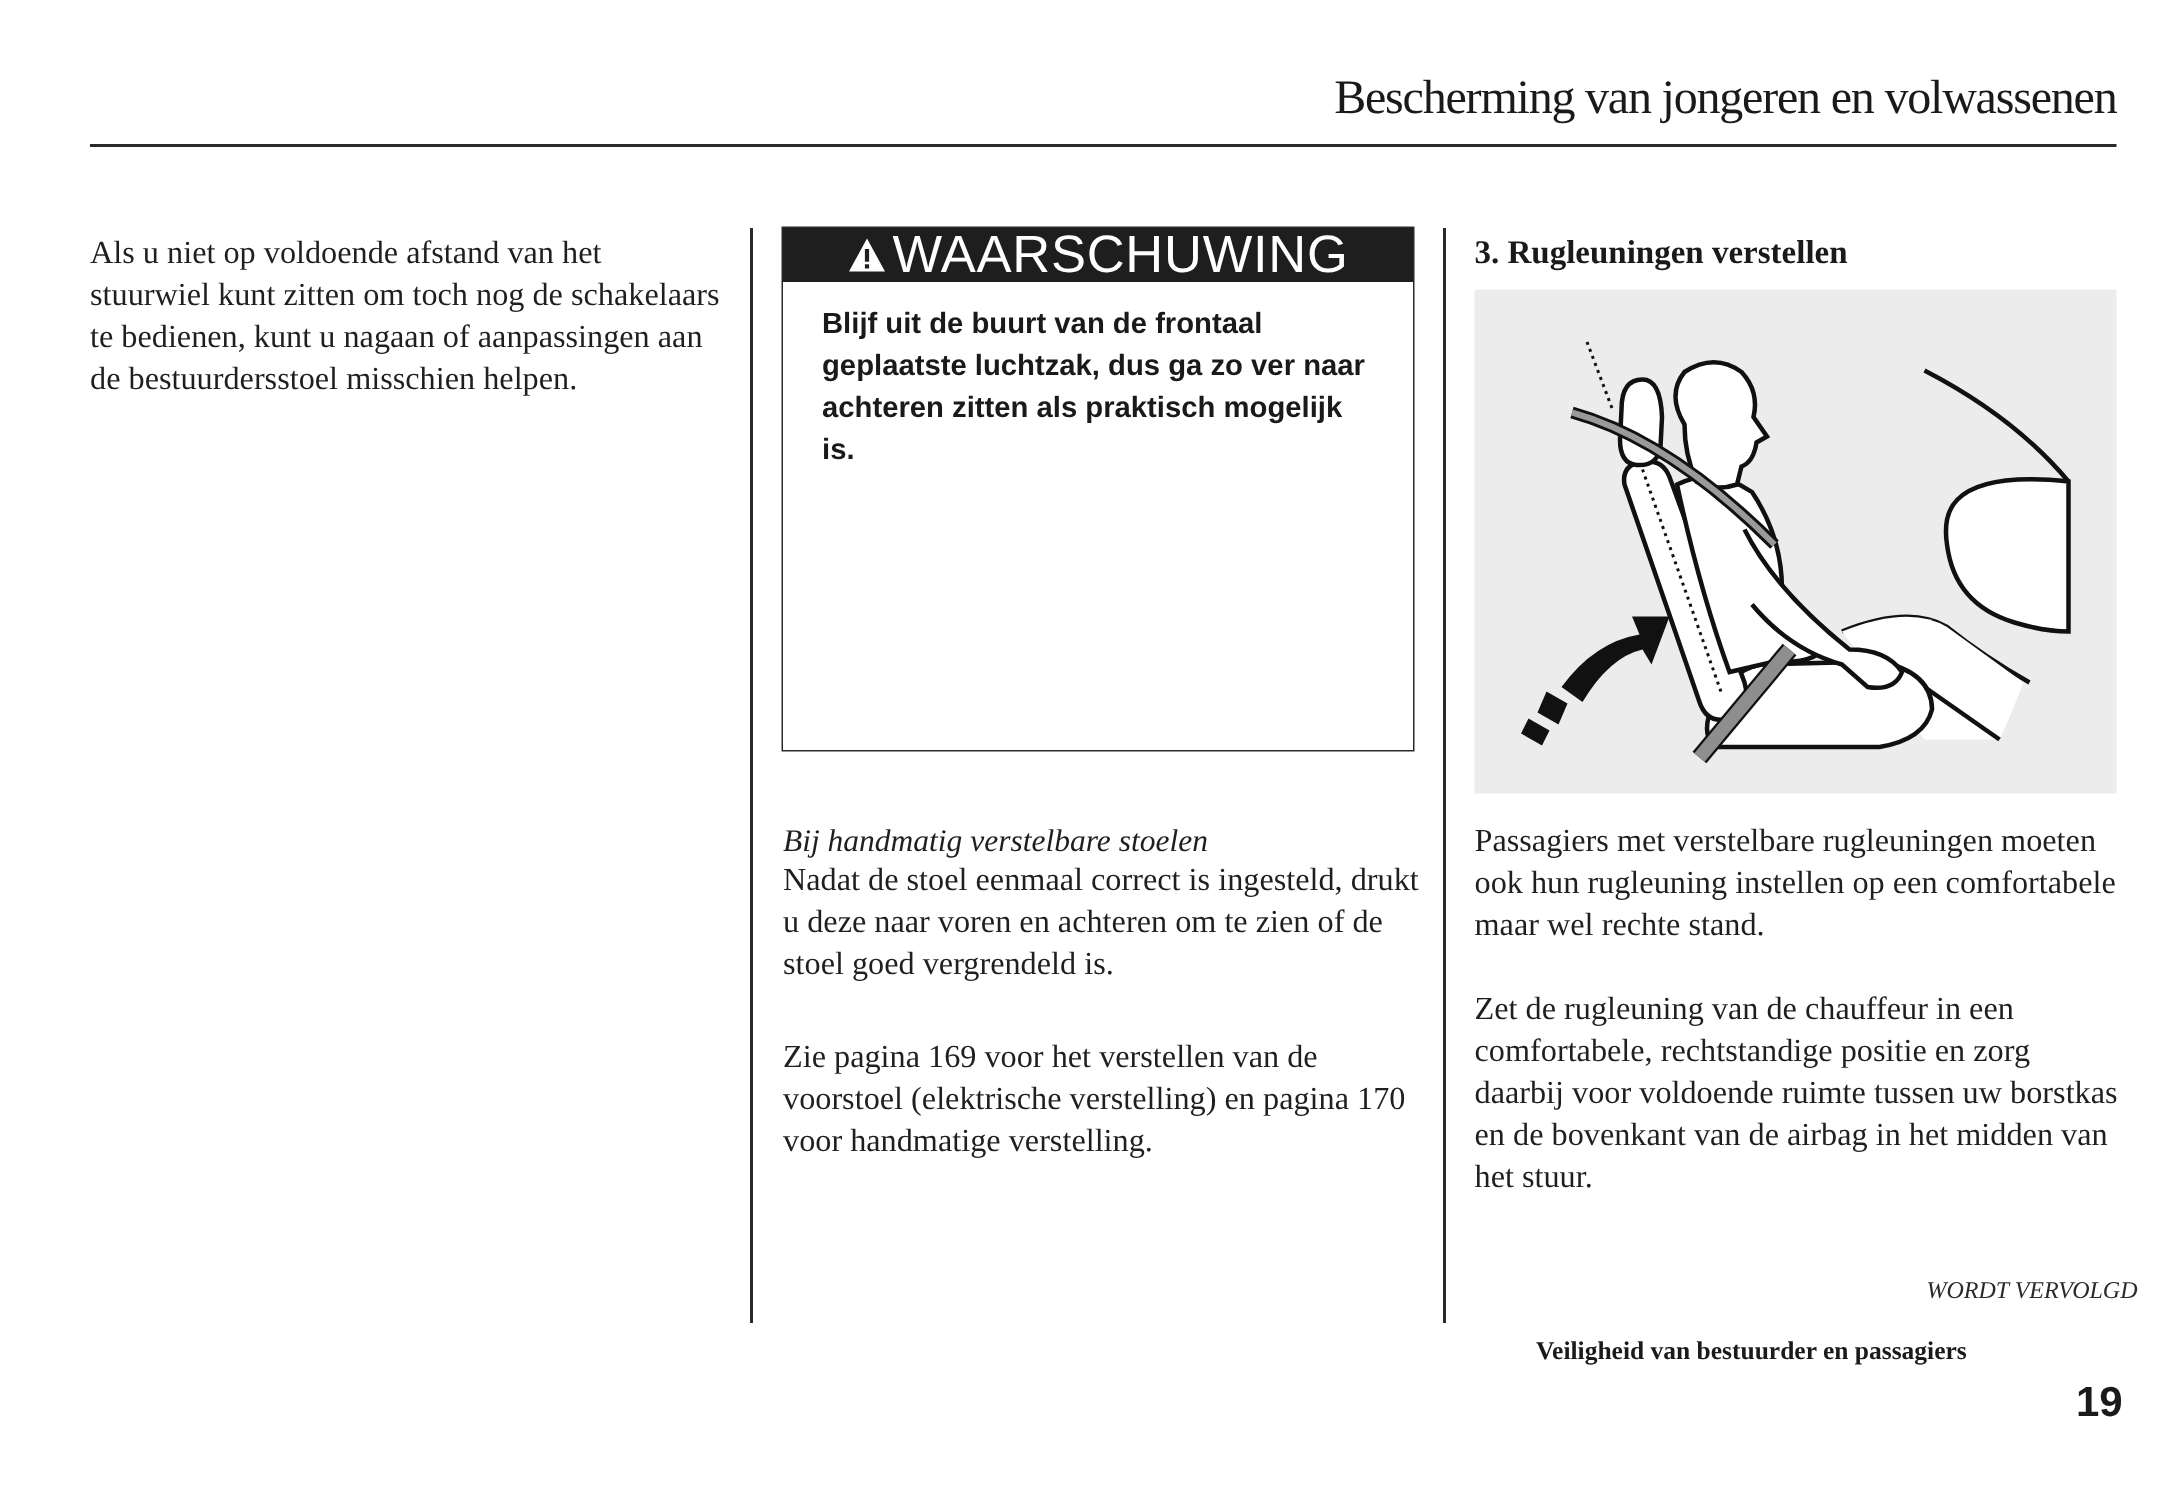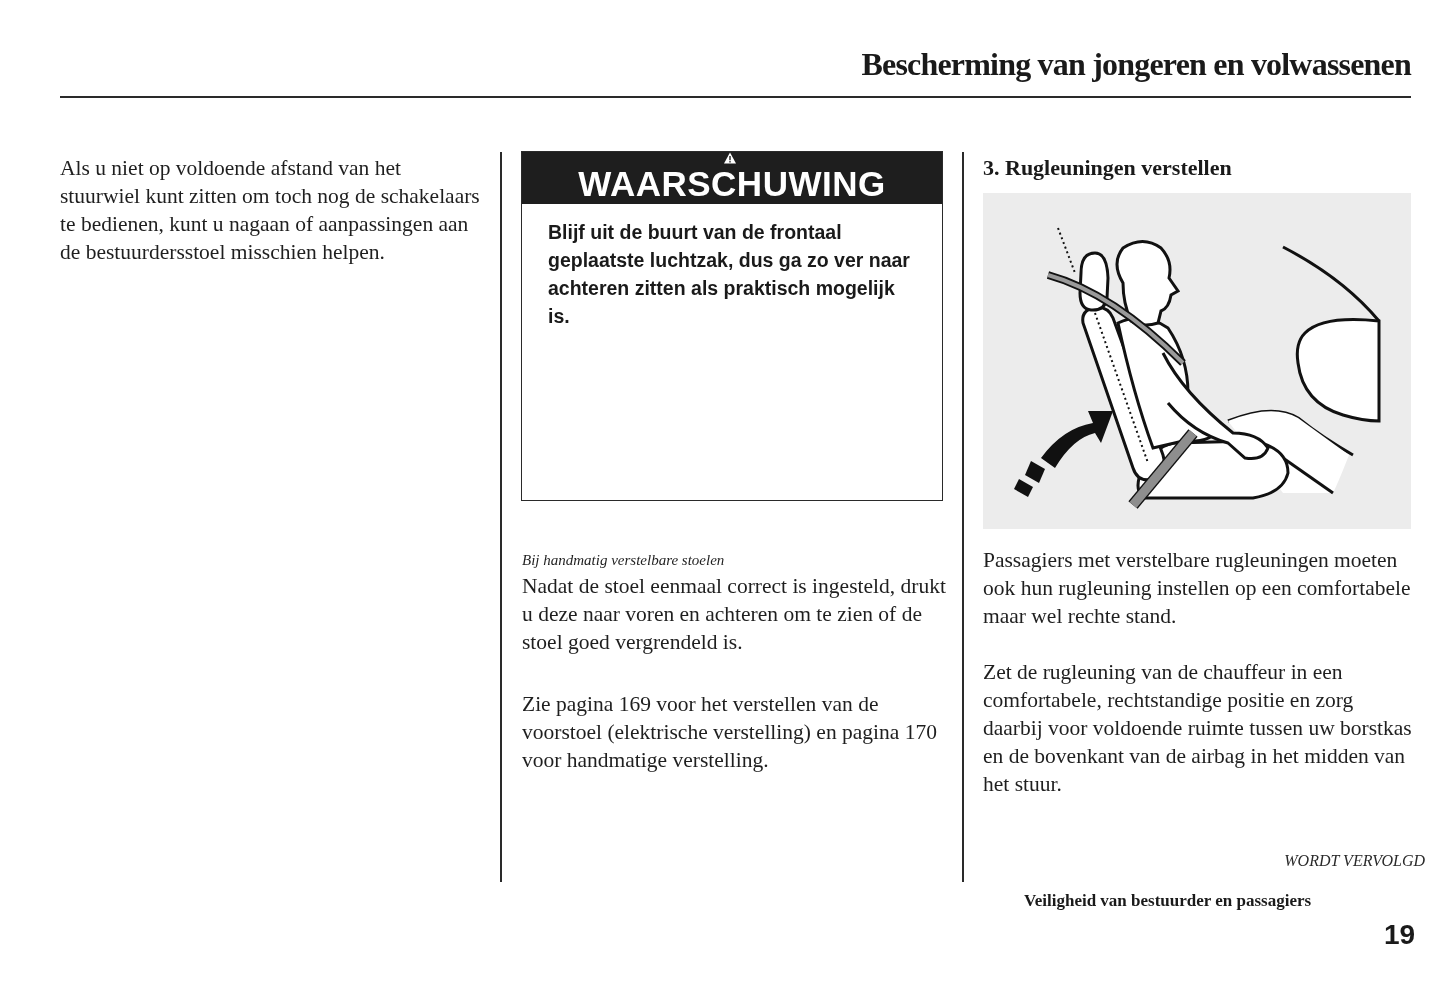--- a/index.html
+++ b/index.html
@@ -2,51 +2,51 @@
 <html><head>
 <meta charset="utf-8">
 <style>
   html, body { margin: 0; padding: 0; background: #ffffff; }
   body { width: 1445px; height: 998px; position: relative; overflow: hidden; color: #1a1a1a; }
   .serif { font-family: "Liberation Serif", "DejaVu Serif", serif; }
   .sans  { font-family: "Liberation Sans", "DejaVu Sans", sans-serif; }
 
   .header-title {
     position: absolute; right: 34px; top: 46px;
-    font-size: 32px; font-weight: bold; letter-spacing: -0.8px; color: #1a1a1a;
+    font-size: 32px; font-weight: normal; letter-spacing: -0.8px; color: #1a1a1a;
   }
   .header-rule {
     position: absolute; left: 60px; right: 34px; top: 96px; height: 2px; background: #2a2a2a;
   }
   .col-rule { position: absolute; width: 2px; background: #2a2a2a; }
   .col-rule.r1 { left: 500px; top: 152px; height: 730px; }
   .col-rule.r2 { left: 962px; top: 152px; height: 730px; }
 
   .body-text { font-size: 21.5px; line-height: 28px; color: #1f1f1f; }
   .body-text p { margin: 0; }
 
   .col1 { position: absolute; left: 60px; top: 154px; width: 425px; }
   .col1 p + p { margin-top: 46px; }
 
   .warning-box {
     position: absolute; left: 521px; top: 151px; width: 422px; height: 350px;
     border: 1.5px solid #2a2a2a; box-sizing: border-box; background: #fff;
   }
   .warning-head {
-    background: #1e1e1e; color: #fff; height: 52px;
+    background: #1e1e1e; color: #fff; height: 36px;
     display: flex; align-items: center; justify-content: center;
-    font-size: 35px; font-weight: bold; letter-spacing: 0.5px; flex-direction: column;
+    font-size: 35px; font-weight: normal; letter-spacing: 0.5px;
   }
   .warning-head .tri { width: 26px; height: 24px; margin-right: 4px; display: inline-block; }
   .warning-body { padding: 14px 26px 0 26px; font-size: 19.5px; line-height: 28px; font-weight: bold; color: #1a1a1a; }
   .warning-body p { margin: 0; }
   .warning-body p + p { margin-top: 28px; }
 
   .col2-text { position: absolute; left: 522px; top: 548px; width: 430px; }
-  .col2-text .sub { font-style: italic; font-size: 15px; line-height: 24px; }
+  .col2-text .sub { font-style: italic; font-size: 21px; line-height: 24px; }
   .col2-text p + p { margin-top: 34px; }
 
   .col3-heading { position: absolute; left: 983px; top: 155px; font-size: 22px; font-weight: bold; }
   .illustration {
     position: absolute; left: 983px; top: 193px; width: 428px; height: 336px; background: #ececec;
   }
   .col3-text { position: absolute; left: 983px; top: 546px; width: 430px; }
   .col3-text p + p { margin-top: 28px; }
 
   .continued { position: absolute; right: 20px; top: 852px; font-size: 16px; font-style: italic; color: #2a2a2a; }

